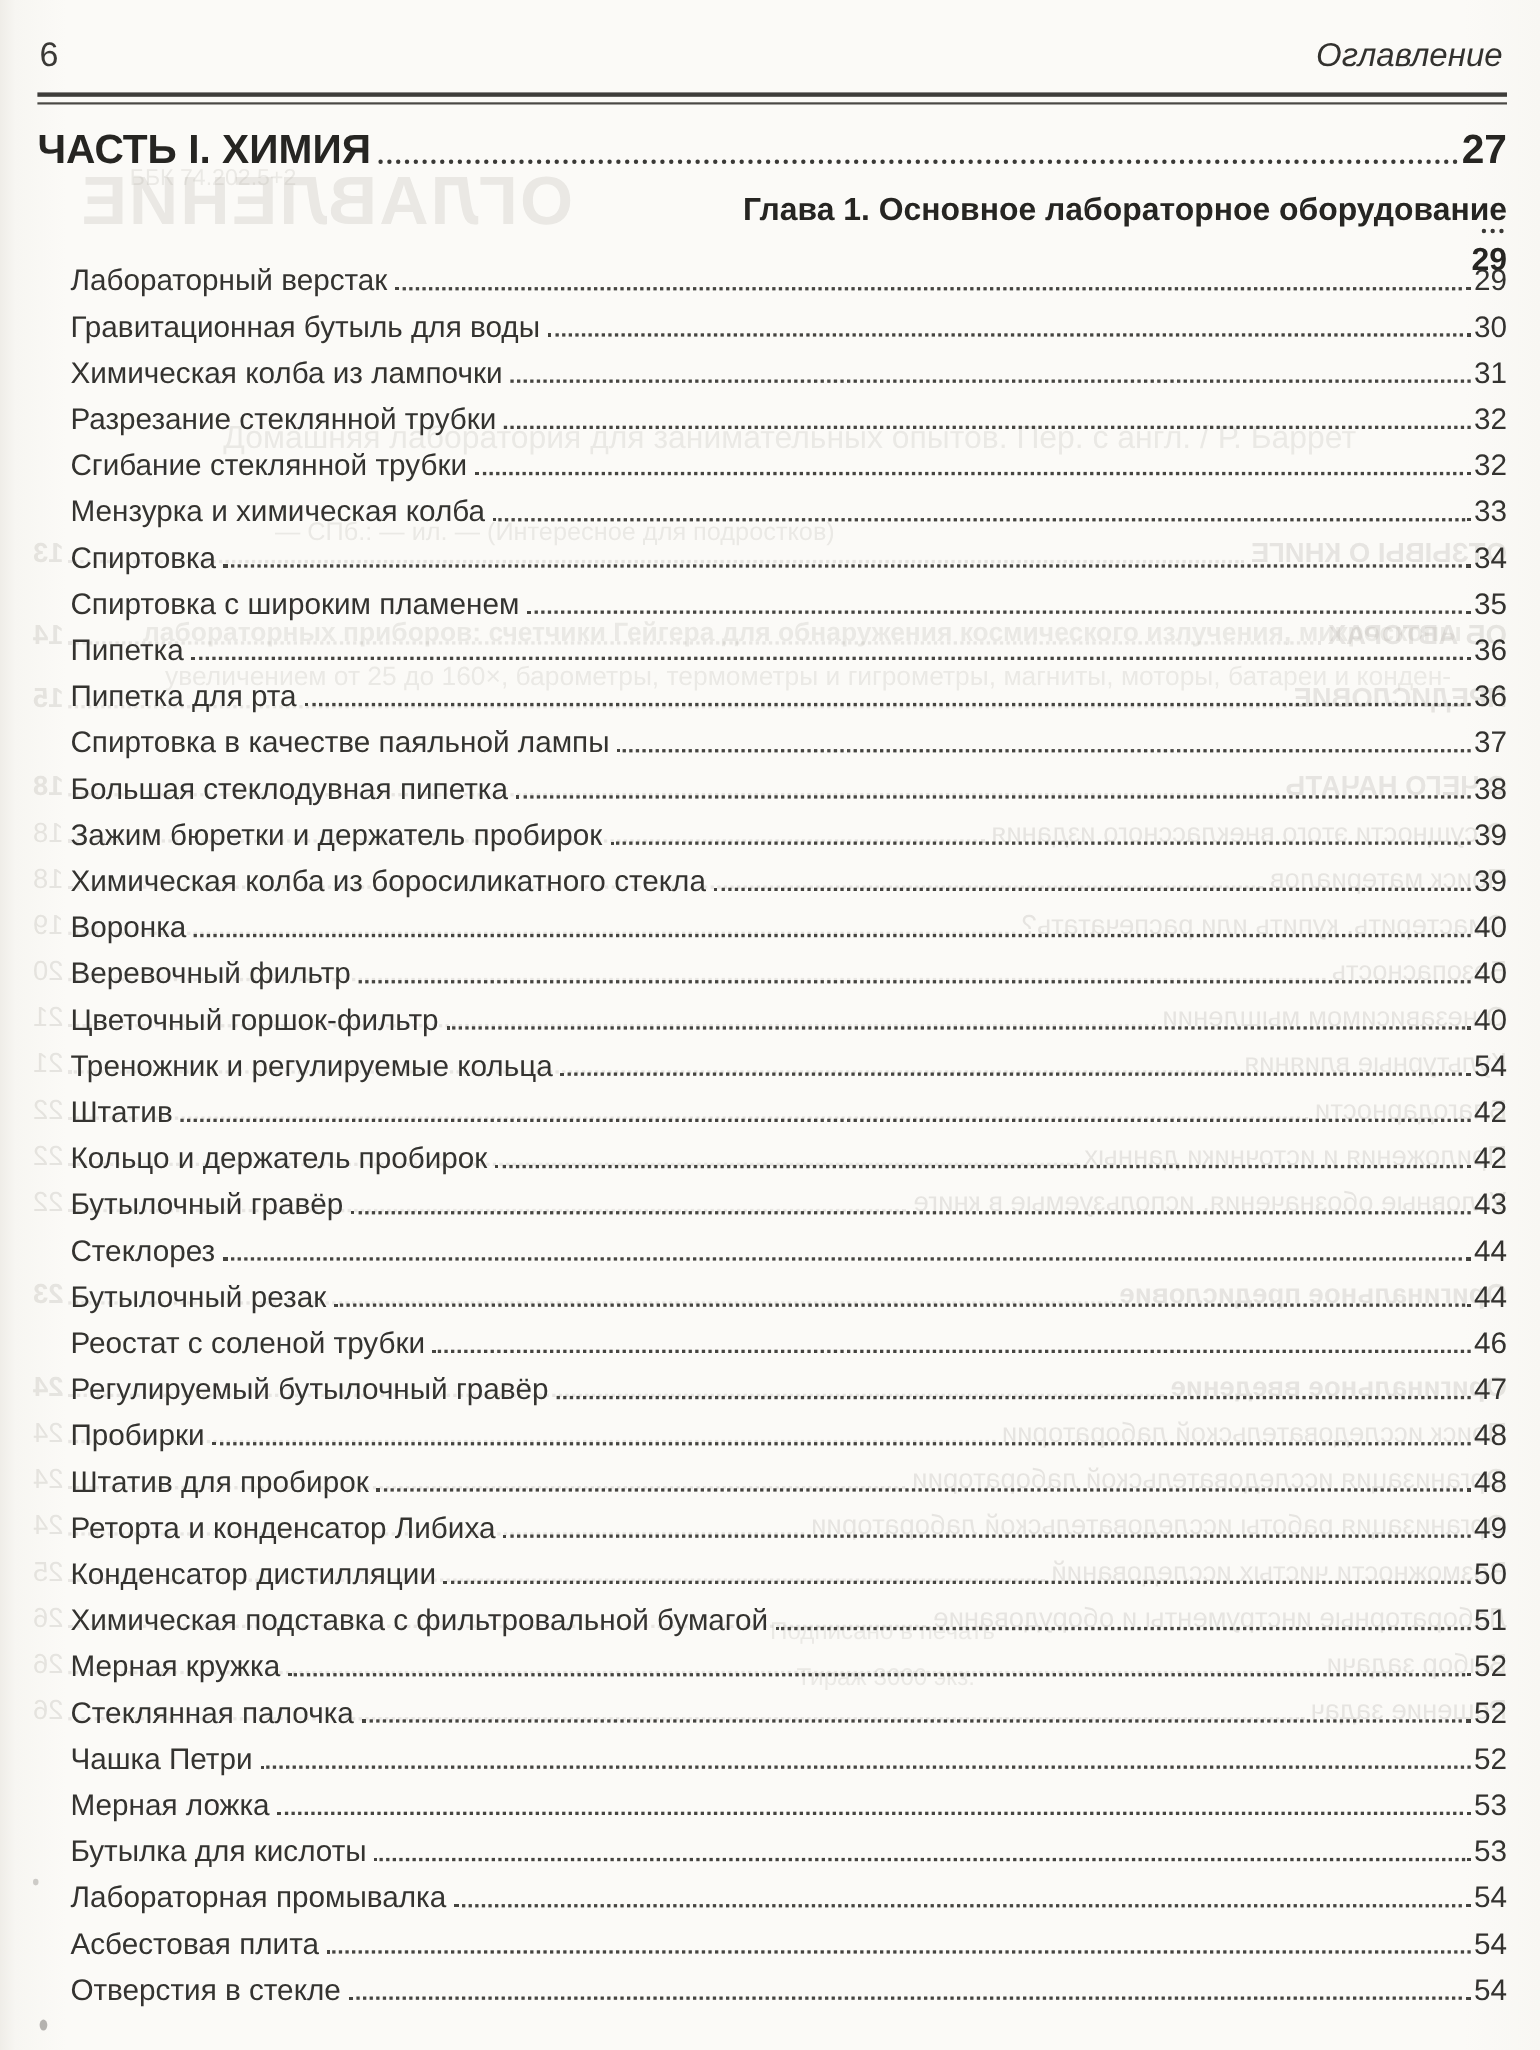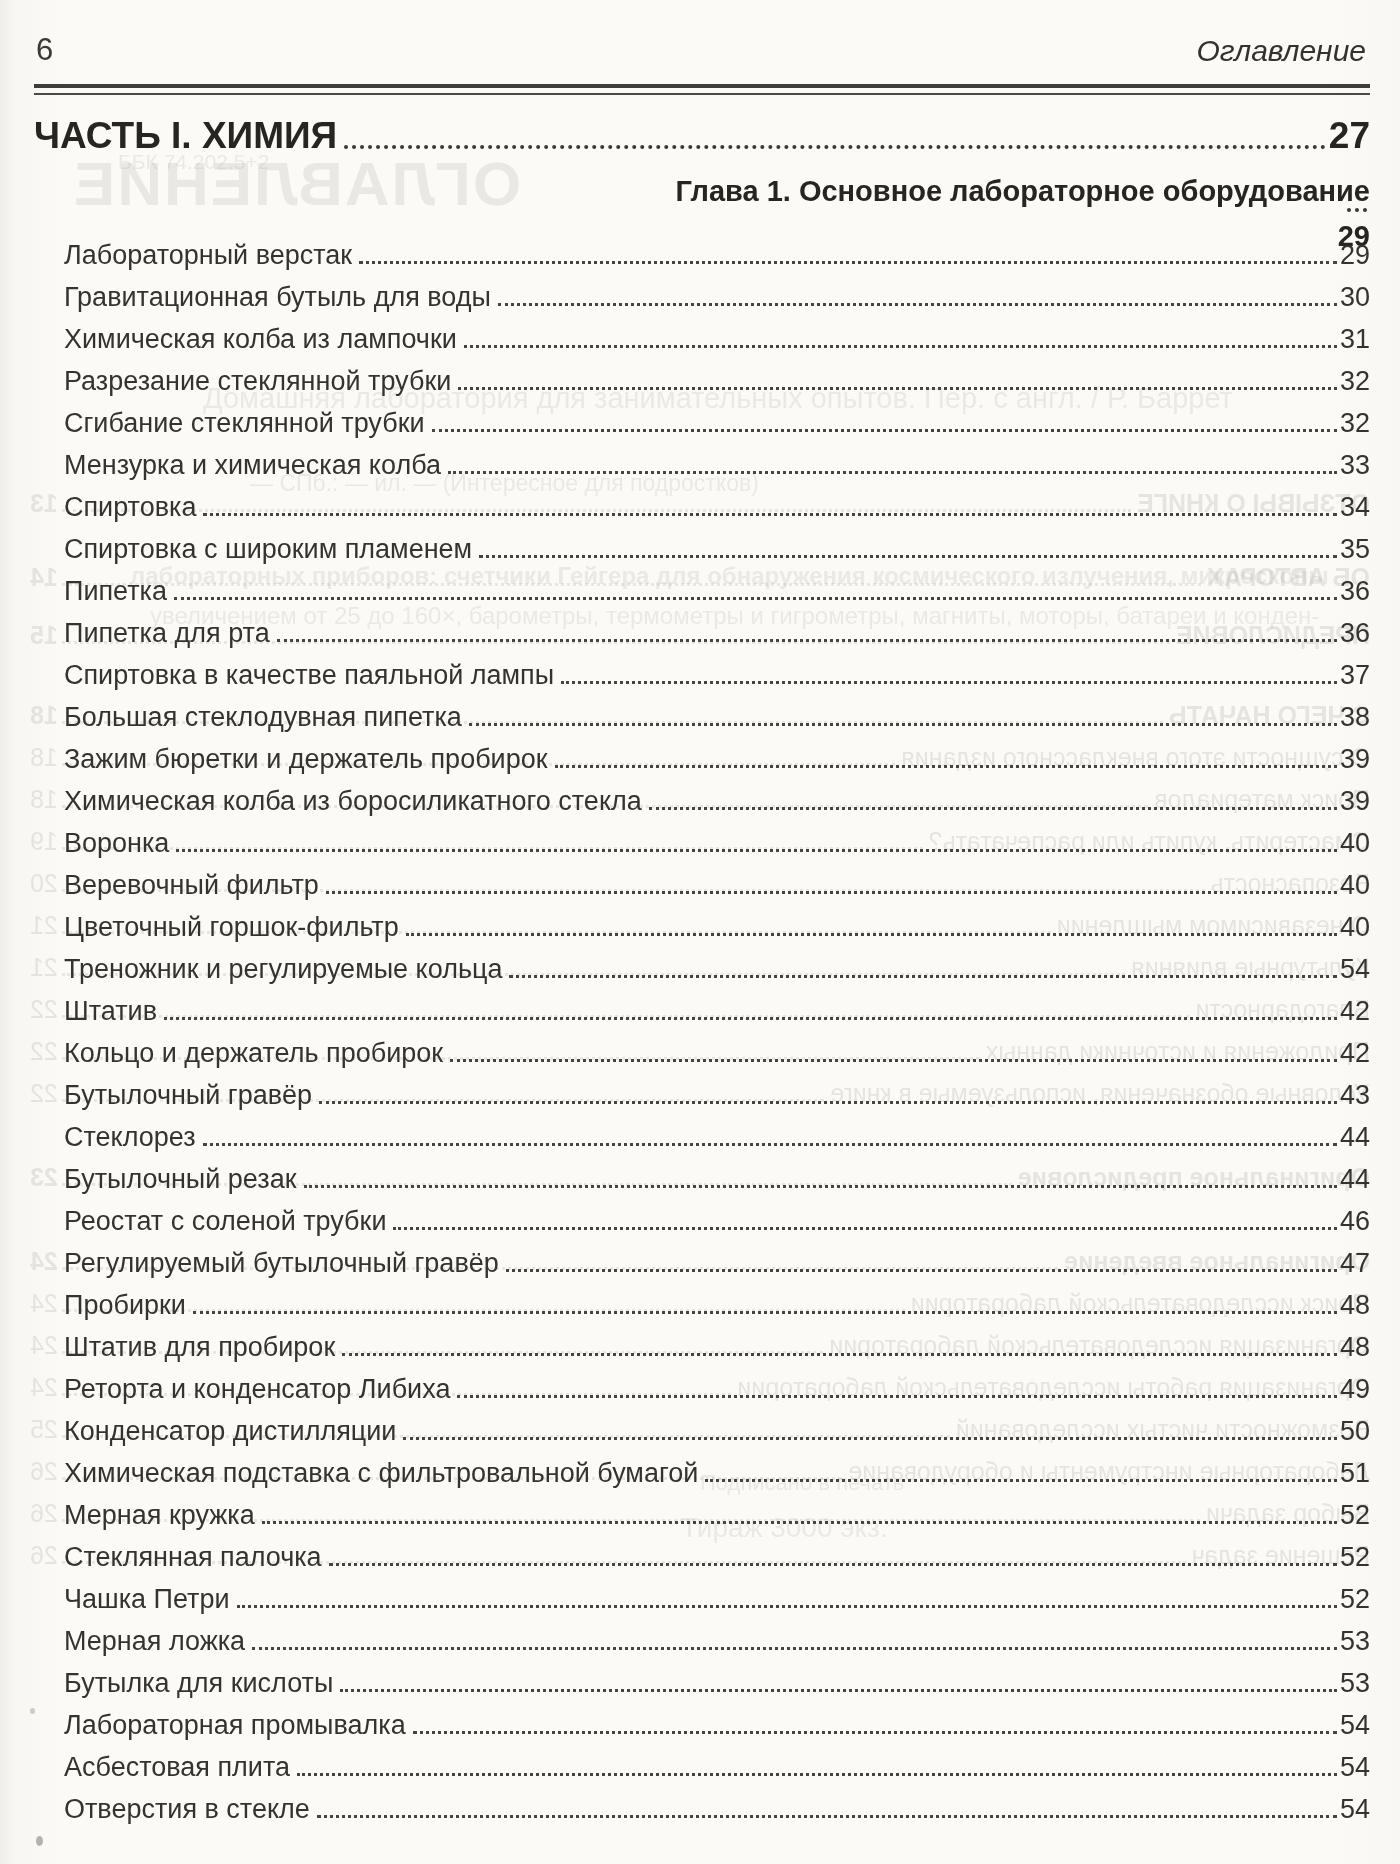--- a/index.html
+++ b/index.html
@@ -205,21 +205,21 @@
         <span class="label">Решение задач</span>
         <span class="leader"></span>
         <span class="pnum">26</span>
       </div>
       <div class="frag" style="top: 150px; left: 118px; font-size: 21px;">ББК 74.202.5+2</div>
       <div class="frag" style="top: 382px; left: 190px; font-size: 29px; margin-left: 13px;">Домашняя лаборатория для занимательных опытов. Пер. с англ. / Р. Баррет</div>
       <div class="frag" style="top: 470px; left: 250px; font-size: 23px;">— СПб.: — ил. — (Интересное для подростков)</div>
       <div class="frag" style="top: 562px; left: 130px; font-size: 24px; font-weight: bold;">лабораторных приборов: счетчики Гейгера для обнаружения космического излучения, микроскопы</div>
       <div class="frag" style="top: 602px; left: 150px; font-size: 24px;">увеличением от 25 до 160×, барометры, термометры и гигрометры, магниты, моторы, батареи и конден-</div>
       <div class="frag" style="top: 1470px; left: 700px; font-size: 22px;">Подписано в печать</div>
-      <div class="frag" style="top: 1512px; left: 681px; font-size: 28px;">Тираж 3000 экз.</div>
+      <div class="frag" style="top: 1512px; left: 724px; font-size: 22px;">Тираж 3000 экз.</div>
     </div>
 
   <header class="pagehead">
     <span class="folio">6</span>
     <span class="running">Оглавление</span>
   </header>
   <div class="rule-thick"></div>
   <div class="rule-thin"></div>
 
   <main class="toc">

